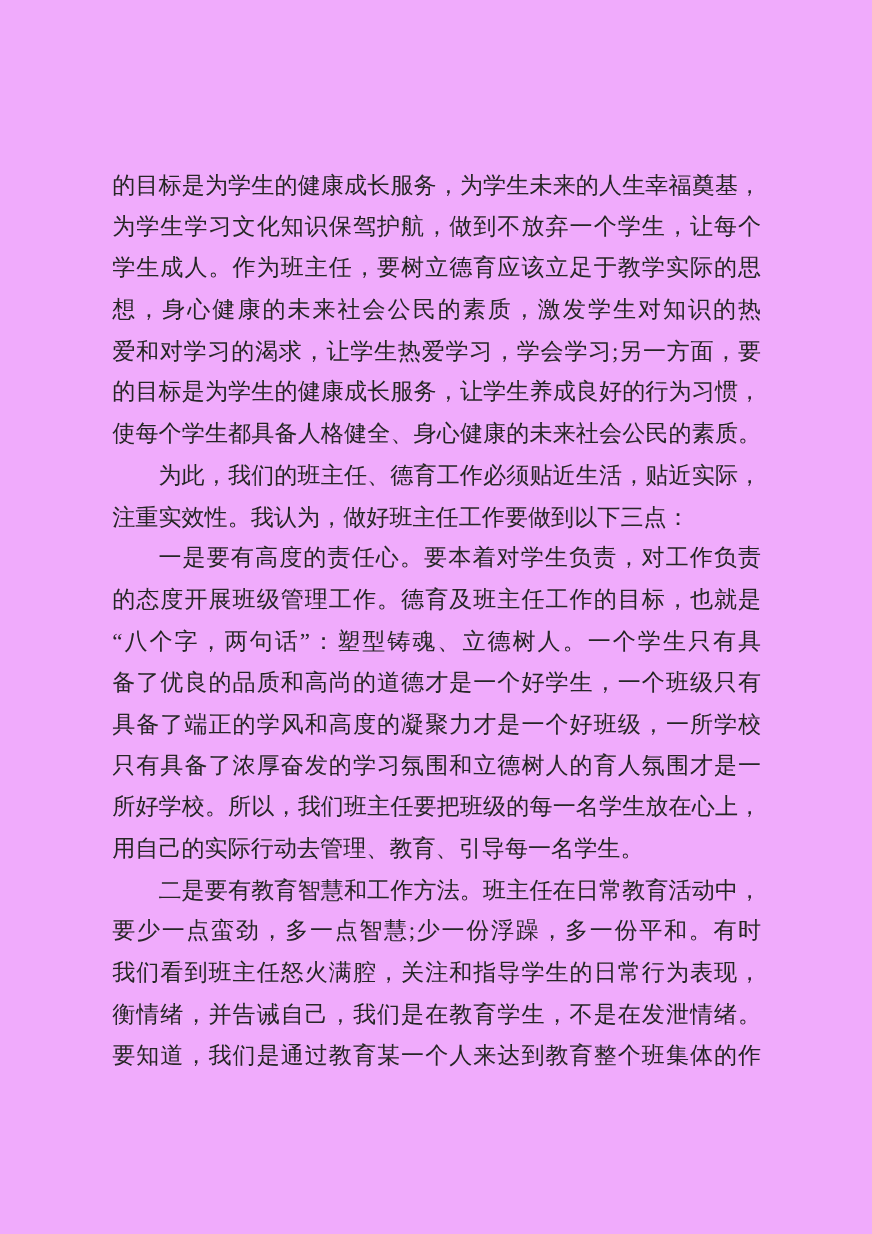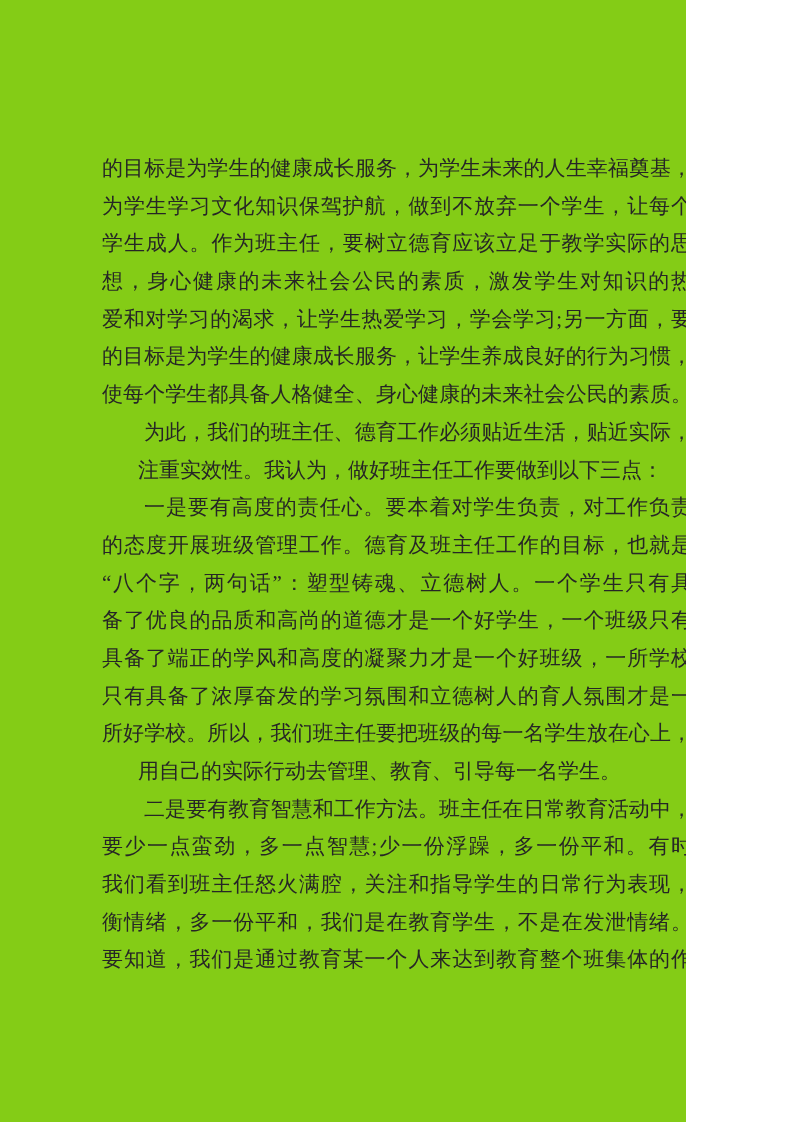--- a/index.html
+++ b/index.html
@@ -2,23 +2,23 @@
 <html><head>
 <meta charset="utf-8">
 <style>
   html, body {
     margin: 0;
     padding: 0;
     background: #ffffff;
   }
   .page {
     position: relative;
-    width: 686px;
+    width: 793px;
     height: 1122px;
-    background: #84cc16;
+    background: #f0abfc;
     overflow: hidden;
     font-family: "Liberation Serif", "DejaVu Serif", serif;
     text-decoration: underline;
   }
   .textblock {
     position: absolute;
     left: 102px;
     top: 150px;
     width: 590px;
     font-size: 21px;
@@ -34,21 +34,20 @@
     text-align: justify;
     text-align-last: justify;
     height: 37.7px;
     overflow: hidden;
   }
   .line.indent {
     text-indent: 2em;
   }
   .line.para-end {
     text-align-last: left;
-    margin-left: 36px;
   }
 </style>
 </head>
 <body>
 
 <div class="page">
   <div class="textblock">
 
     <div class="paragraph">
       <div class="line">的目标是为学生的健康成长服务，为学生未来的人生幸福奠基，</div>
@@ -73,18 +72,18 @@
       <div class="line">具备了端正的学风和高度的凝聚力才是一个好班级，一所学校</div>
       <div class="line">只有具备了浓厚奋发的学习氛围和立德树人的育人氛围才是一</div>
       <div class="line">所好学校。所以，我们班主任要把班级的每一名学生放在心上，</div>
       <div class="line para-end">用自己的实际行动去管理、教育、引导每一名学生。</div>
     </div>
 
     <div class="paragraph">
       <div class="line indent">二是要有教育智慧和工作方法。班主任在日常教育活动中，</div>
       <div class="line">要少一点蛮劲，多一点智慧;少一份浮躁，多一份平和。有时候，</div>
       <div class="line">我们看到班主任怒火满腔，关注和指导学生的日常行为表现，</div>
-      <div class="line">衡情绪，多一份平和，我们是在教育学生，不是在发泄情绪。</div>
+      <div class="line">衡情绪，并告诫自己，我们是在教育学生，不是在发泄情绪。</div>
       <div class="line">要知道，我们是通过教育某一个人来达到教育整个班集体的作</div>
     </div>
 
   </div>
 </div>
 
 </body></html>

